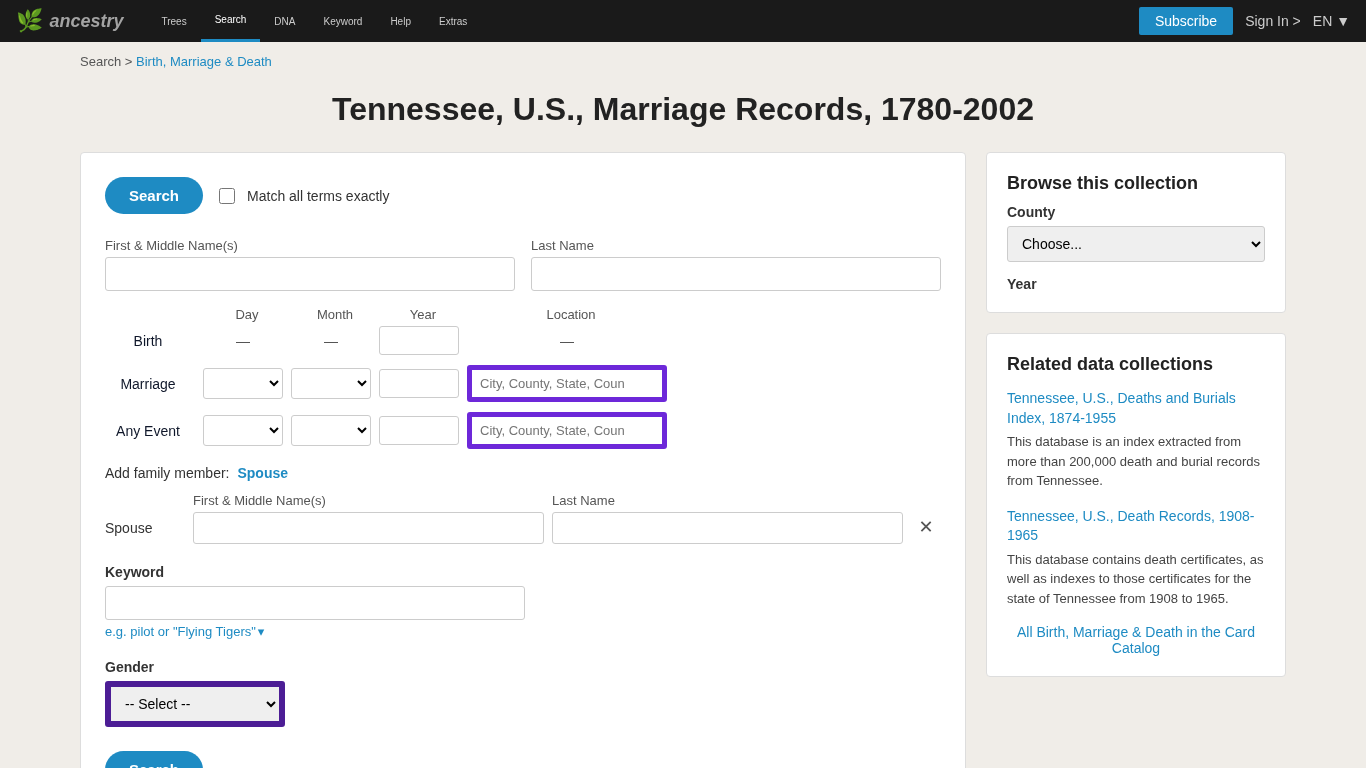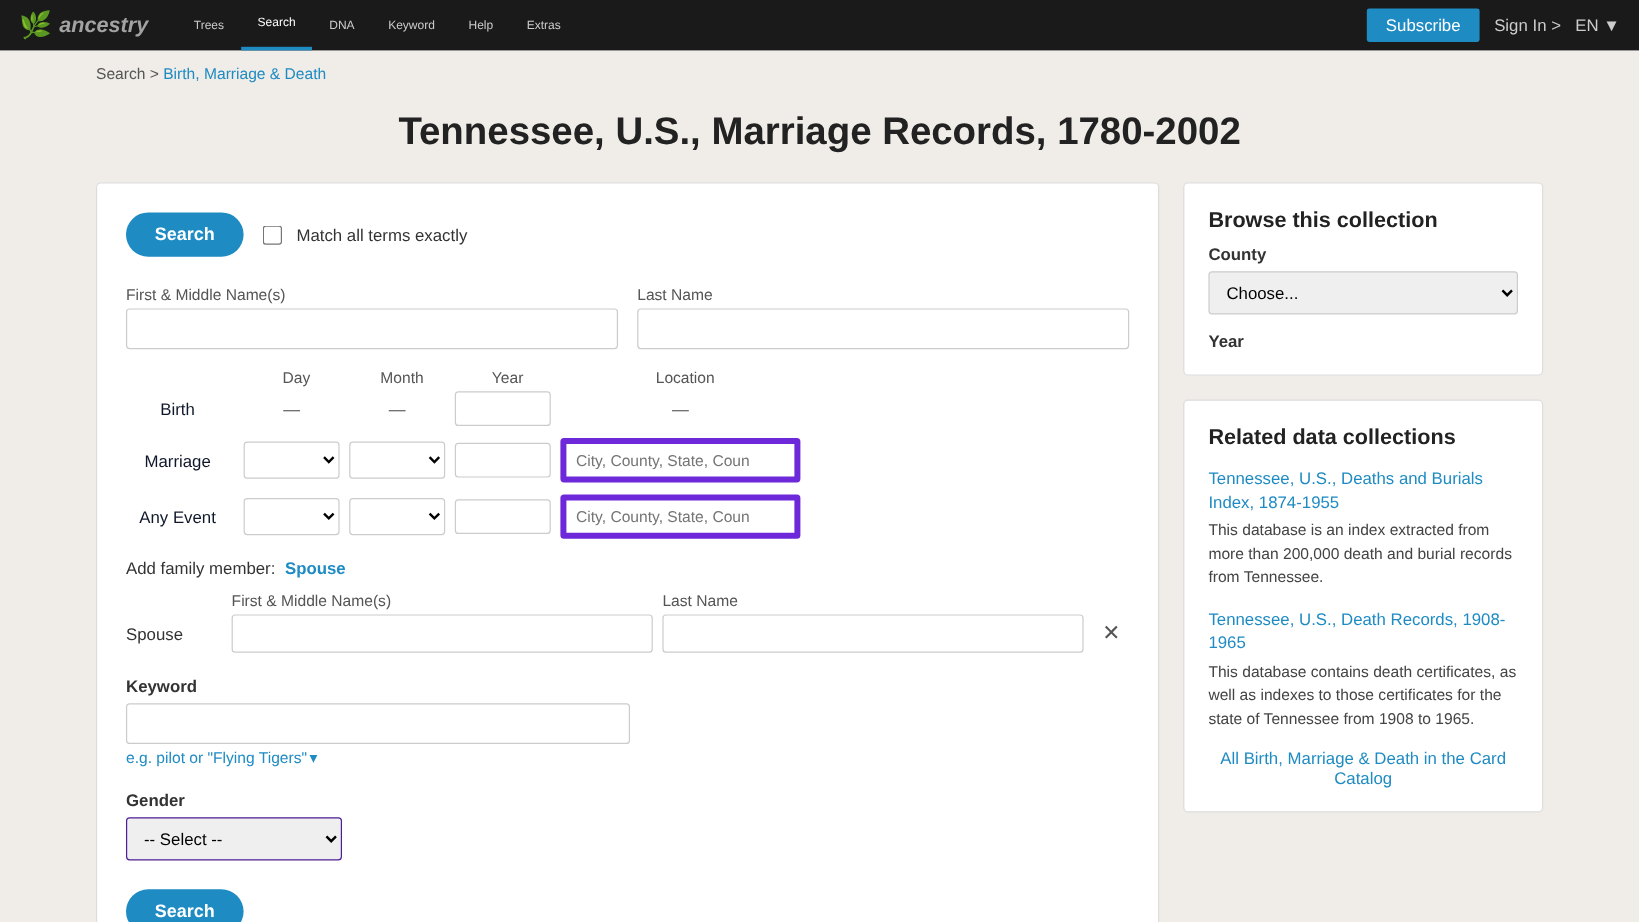--- a/index.html
+++ b/index.html
@@ -69,21 +69,21 @@
 
     
     .keyword-section { margin-bottom: 20px; }
     .keyword-section label { font-size: 14px; color: #333; font-weight: bold; display: block; margin-bottom: 6px; }
     .keyword-section input { border: 1px solid #ccc; padding: 8px 10px; font-size: 14px; border-radius: 3px; width: 100%; max-width: 420px; }
     .keyword-hint { font-size: 13px; color: #1e8bc3; margin-top: 4px; cursor: pointer; display: flex; align-items: center; gap: 2px; }
 
     
     .gender-section { margin-bottom: 24px; }
     .gender-section label { font-size: 14px; color: #333; font-weight: bold; display: block; margin-bottom: 6px; }
-    .gender-select { border: 1px solid #4c1d95; padding: 8px 10px; font-size: 14px; border-radius: 3px; width: 180px; cursor: pointer; }
+    .gender-select { border: 6px solid #4c1d95; padding: 8px 10px; font-size: 14px; border-radius: 3px; width: 180px; cursor: pointer; }
 
     
     .bottom-buttons { display: flex; gap: 12px; }
     .search-btn-bottom { background: #1e8bc3; color: white; border: none; padding: 10px 24px; font-size: 15px; border-radius: 20px; cursor: pointer; font-weight: bold; }
     .clear-btn { background: white; color: #333; border: 1px solid #ccc; padding: 10px 24px; font-size: 15px; border-radius: 20px; cursor: pointer; }
 
     
     .right-panel { width: 300px; flex-shrink: 0; }
 
     .browse-box { background: white; border: 1px solid #ddd; border-radius: 4px; padding: 20px; margin-bottom: 20px; }

